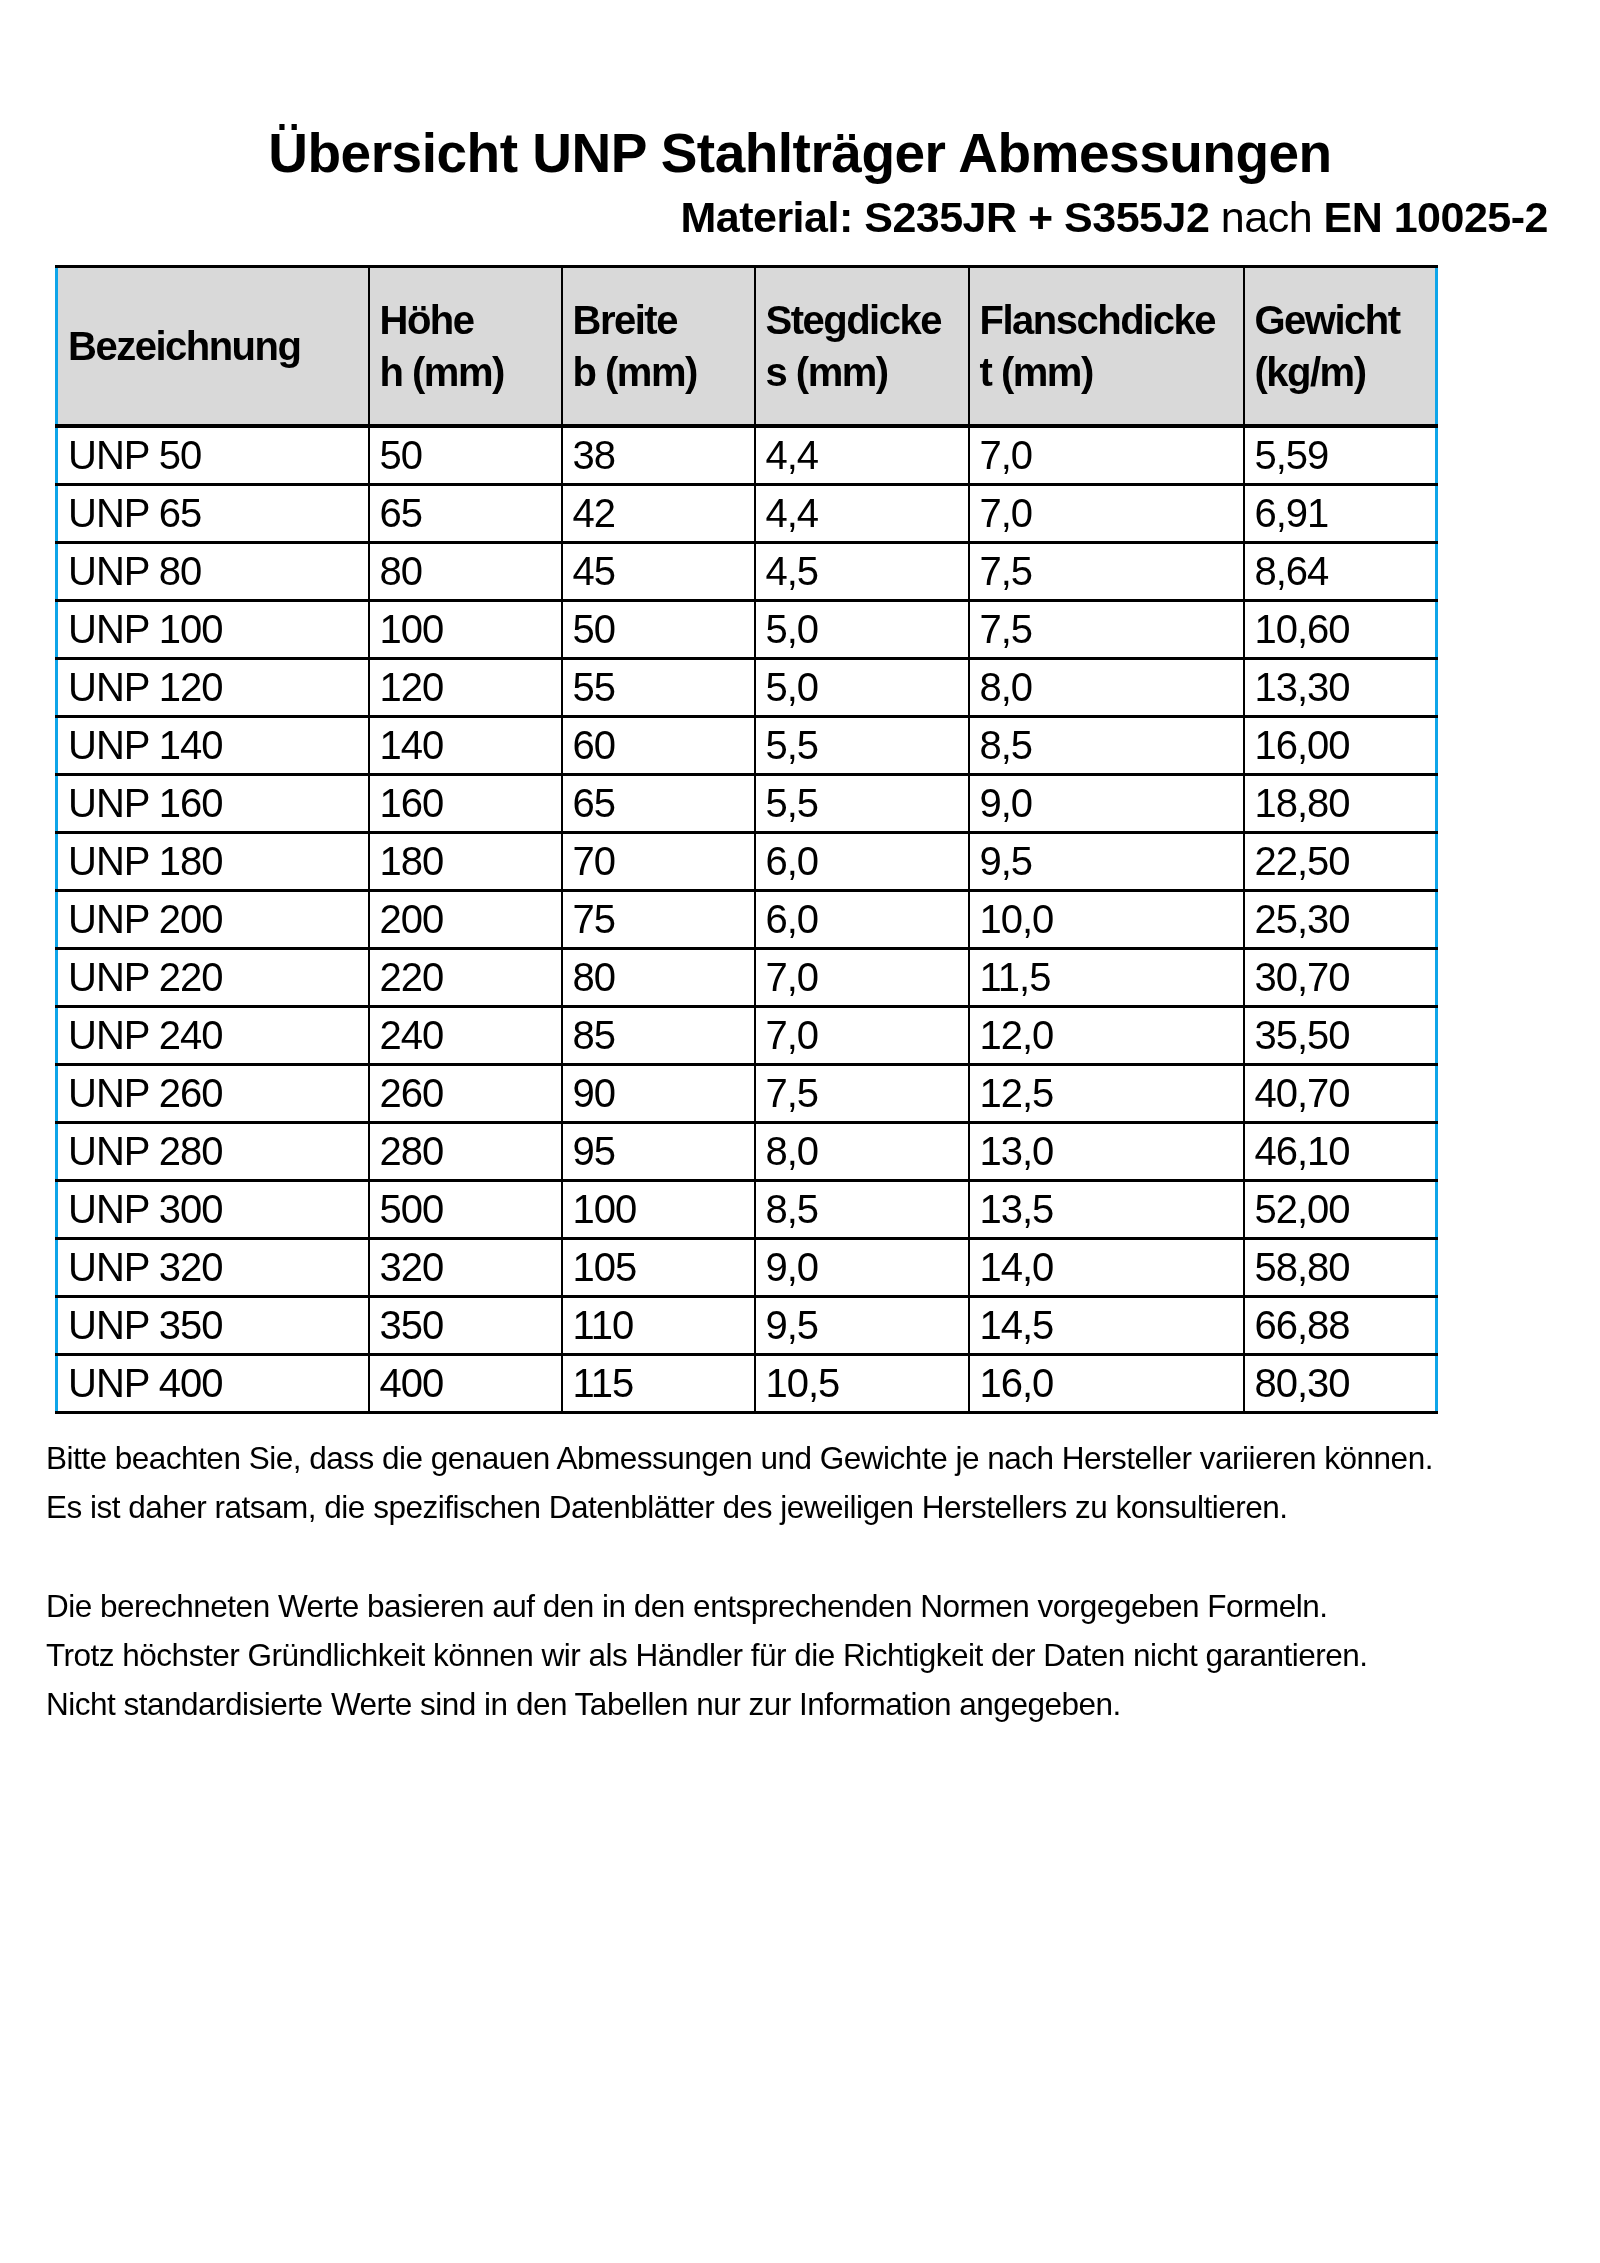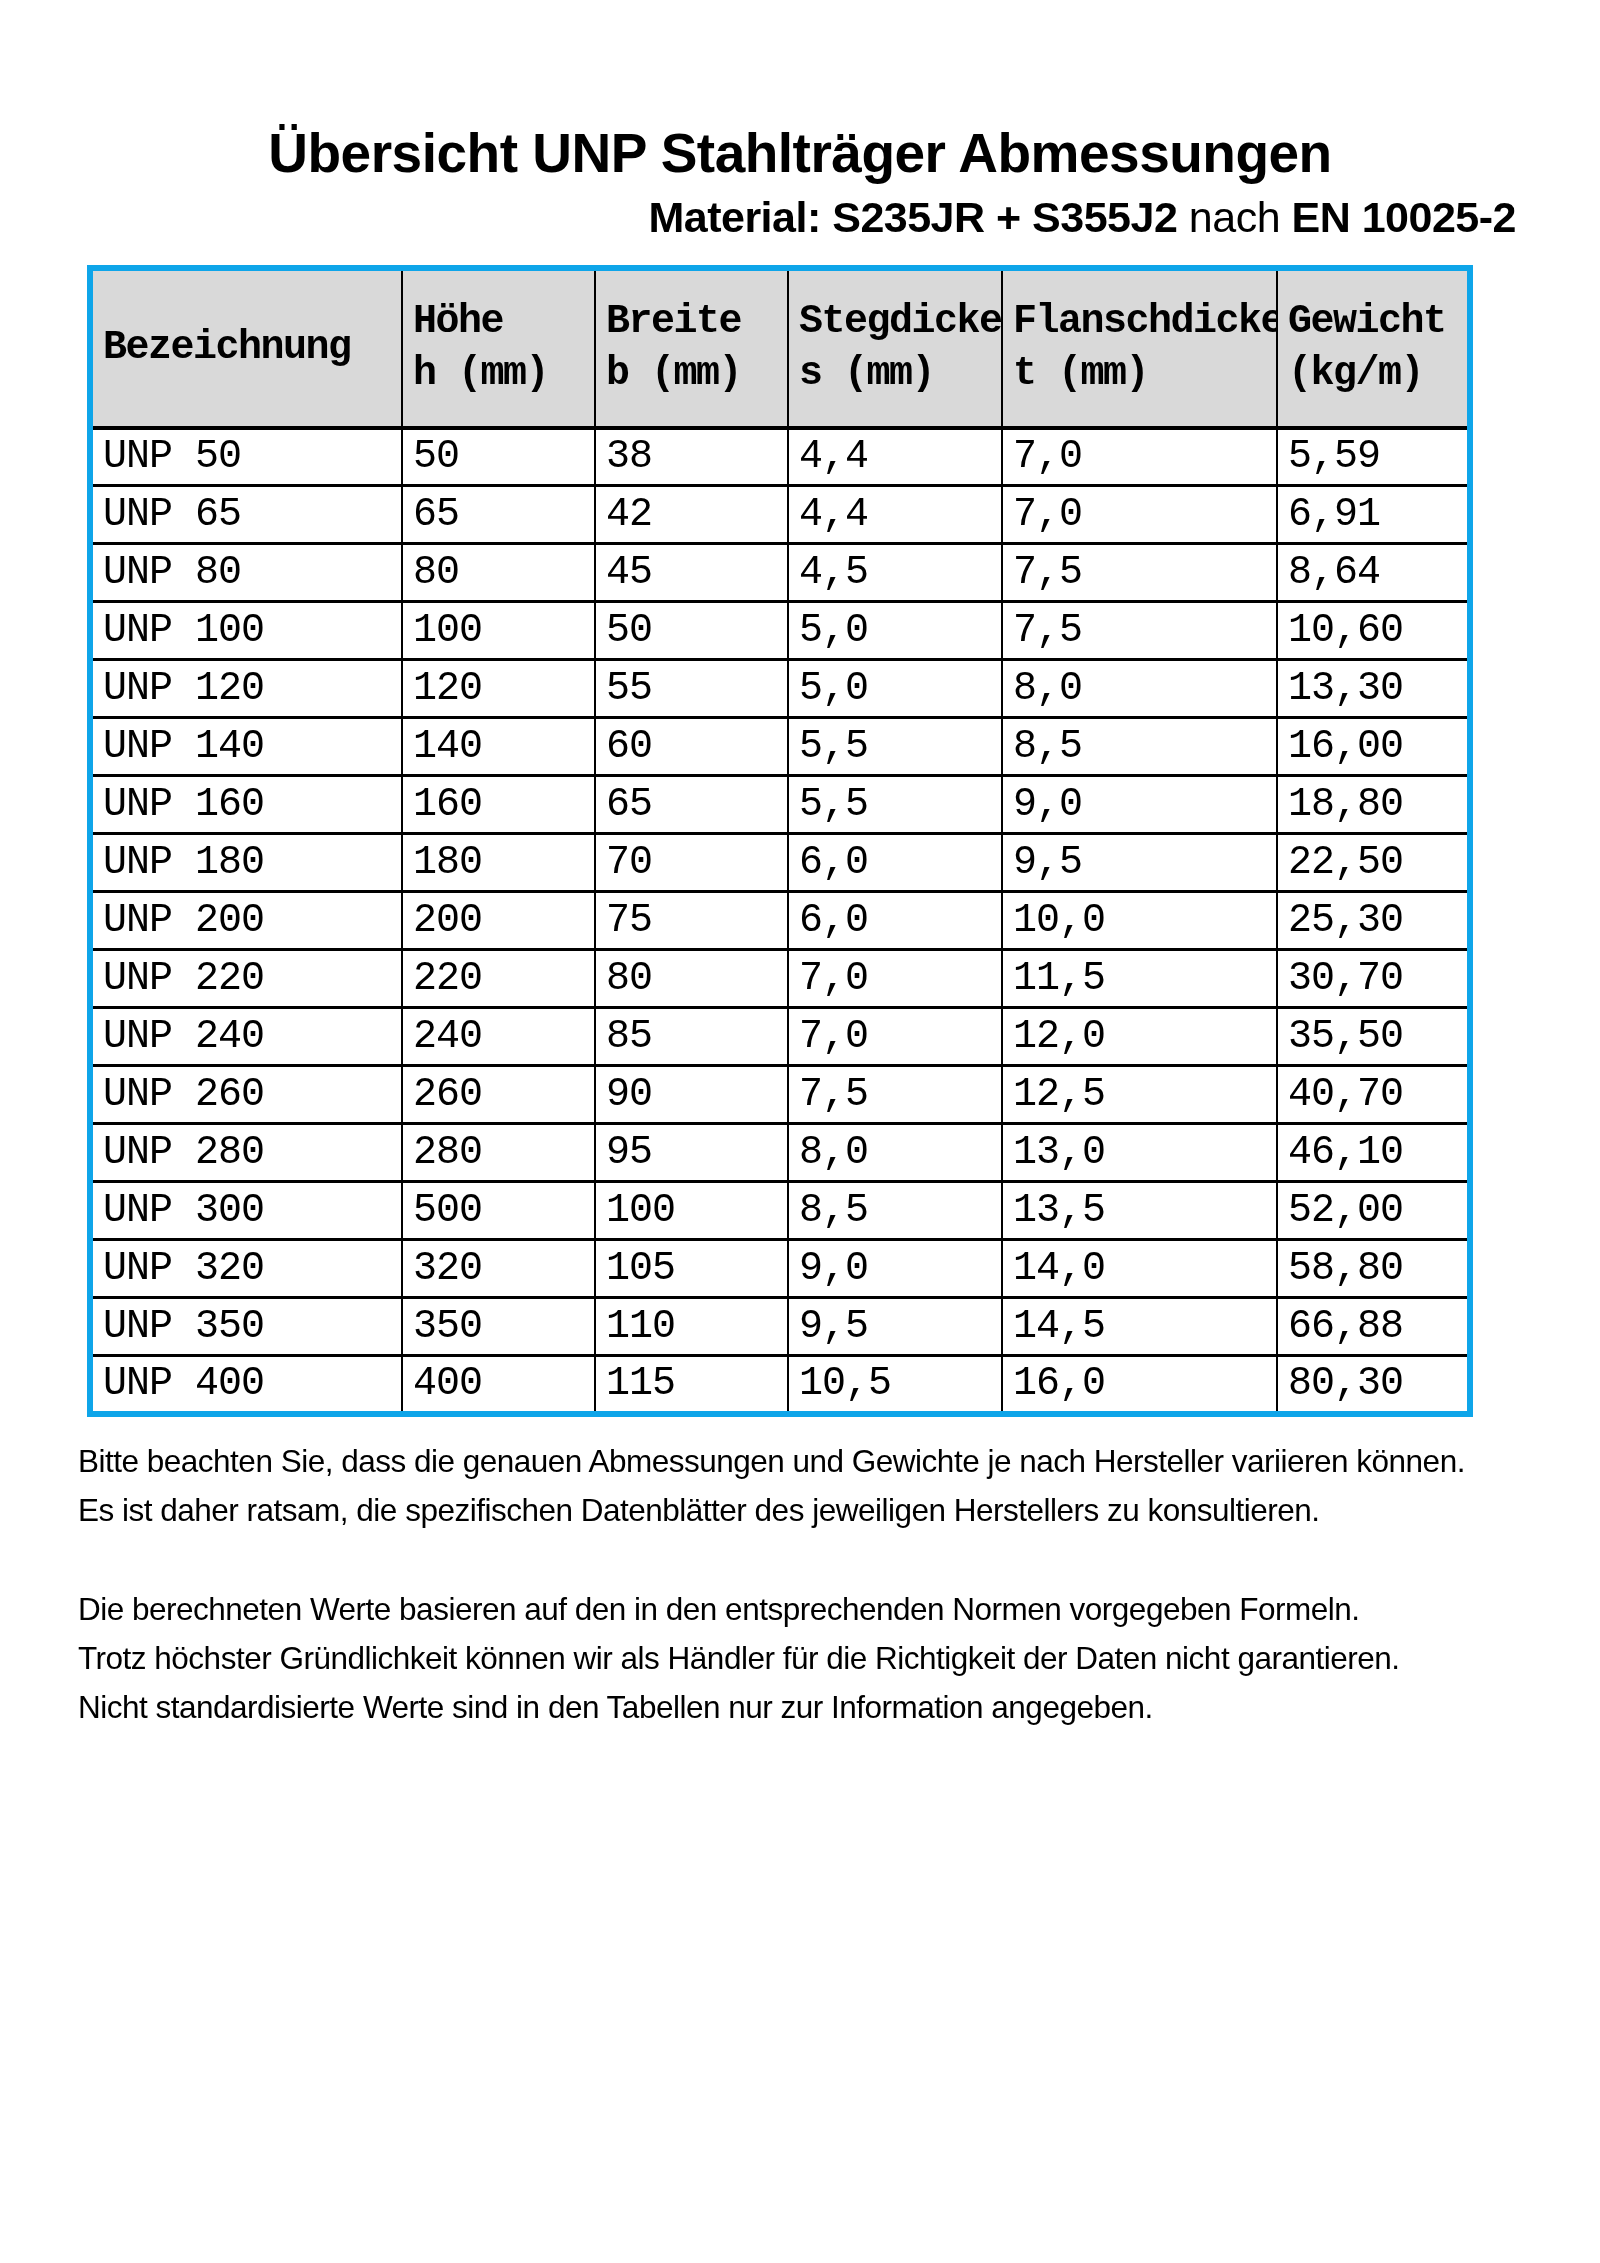--- a/index.html
+++ b/index.html
@@ -7,21 +7,21 @@
   .page {
     position: relative;
     width: 1600px;
     height: 2263px;
     background: #ffffff;
     color: #000000;
     font-family: "Liberation Sans", sans-serif;
     overflow: hidden;
   }
   .content {
-    padding: 0 84px;
+    padding: 0 52px;
   }
   .doc-title {
     margin: 0;
     padding-top: 122px;
     text-align: center;
     font-size: 55px;
     font-weight: 700;
     letter-spacing: -0.5px;
     line-height: 1.15;
   }
@@ -34,22 +34,21 @@
     letter-spacing: -0.5px;
     line-height: 1.15;
   }
   .doc-subtitle .b { font-weight: 700; }
   table.dim-table {
     margin-top: 22px;
     margin-left: 3px;
     width: 1380px;
     border-collapse: collapse;
     table-layout: fixed;
-    border: 6px solid #0ea5e9;
-    font-family: Liberation Mono, monospace;
+    border: 3px solid #0ea5e9;
   }
   .dim-table th, .dim-table td {
     border: 2px solid #000;
     border-top-width: 3px;
     border-bottom-width: 3px;
     text-align: left;
     overflow: hidden;
   }
   .dim-table thead th {
     background: #d9d9d9;

